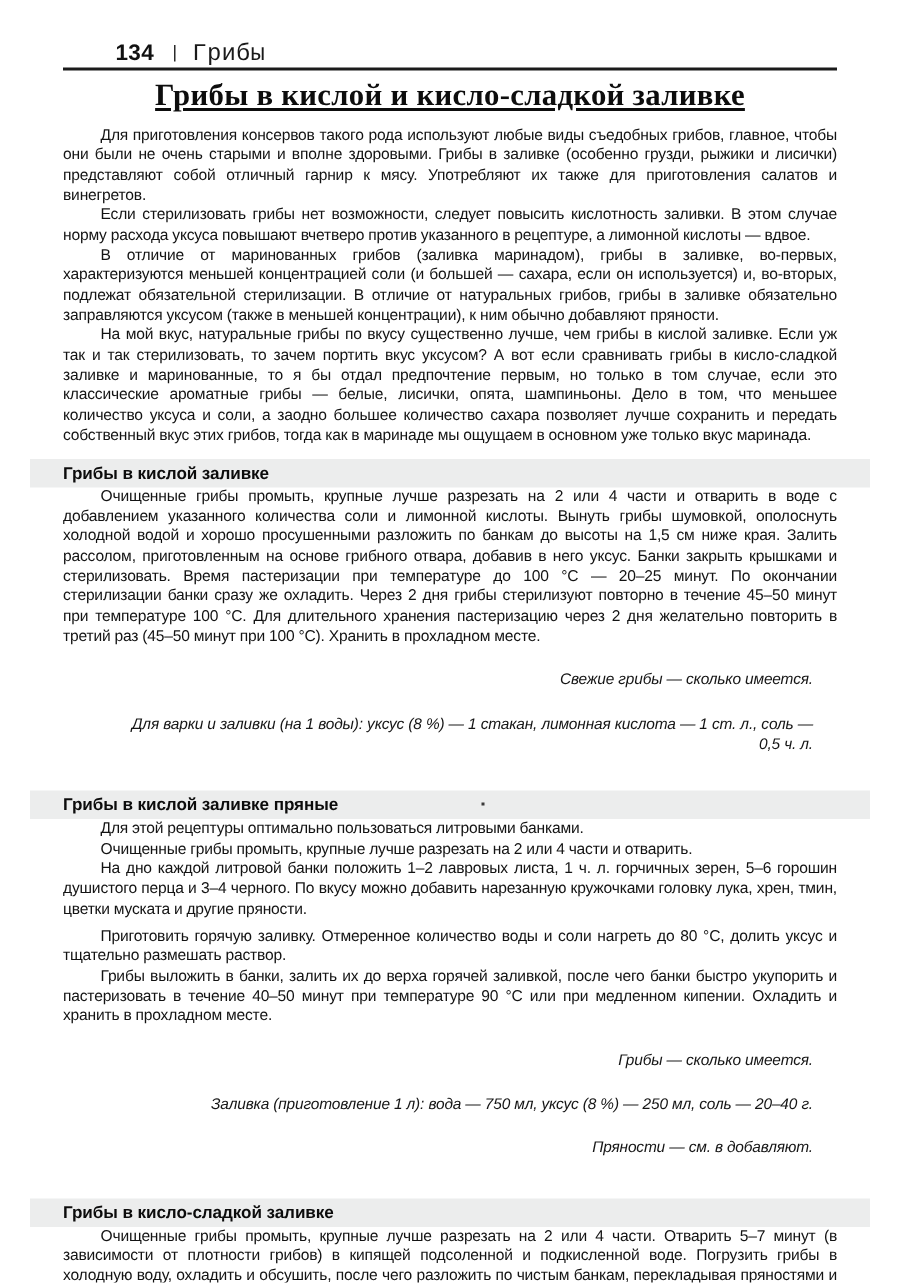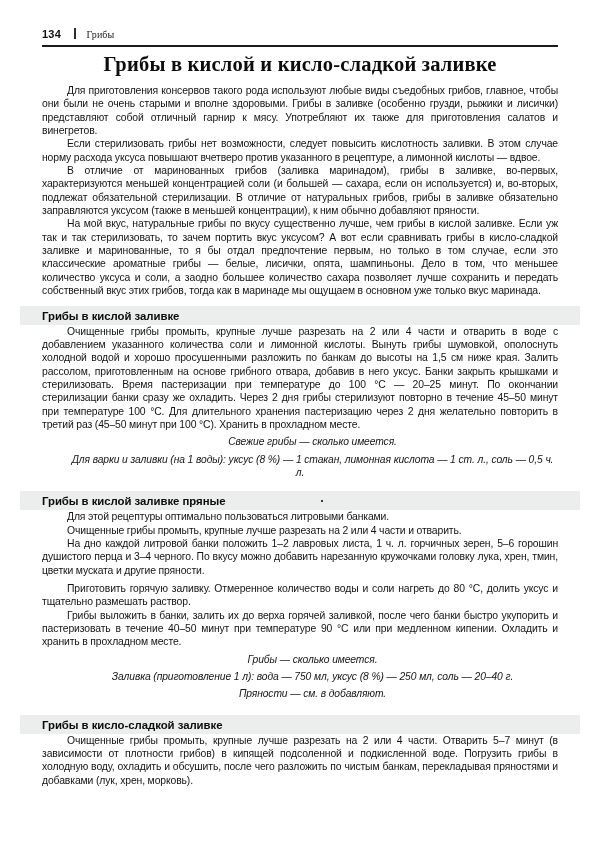--- a/index.html
+++ b/index.html
@@ -31,36 +31,37 @@
     left: 42px;
     top: 27px;
     width: 516px;
     display: flex;
     align-items: baseline;
     gap: 0px;
   }
   .folio {
     font-family: "Liberation Sans", sans-serif;
     font-weight: bold;
-    font-size: 11px;
+    font-size: 15px;
     letter-spacing: 0.2px;
     color: #111;
+    margin-left: 35px;
   }
   .head-sep {
     display: inline-block;
     width: 1.6px;
     height: 11px;
     background: #2b2b2b;
     margin: 0 11px 0 13px;
     position: relative;
     top: 1px;
   }
   .head-section {
-    font-family: Liberation Serif, serif;
-    font-size: 10px;
+    font-family: Liberation Mono, monospace;
+    font-size: 16px;
     color: #1a1a1a;
     letter-spacing: 0.1px;
   }
   .head-rule {
     position: absolute;
     left: 42px;
     top: 45px;
     width: 516px;
     height: 1.6px;
     background: #1b1b1b;
@@ -71,20 +72,21 @@
     position: absolute;
     left: 42px;
     top: 53px;
     width: 516px;
     text-align: center;
     font-family: "Liberation Serif", "DejaVu Serif", serif;
     font-weight: bold;
     font-size: 20.5px;
     letter-spacing: 0.2px;
     color: #0d0d0d;
+    text-decoration: underline;
   }
 
   
   .column {
     position: absolute;
     left: 42px;
     top: 84px;
     width: 516px;
   }
 
@@ -95,22 +97,22 @@
     font-family: Liberation Sans, sans-serif;
     font-size: 10.4px;
     line-height: 13.35px;
     color: #131313;
     text-indent: 25px;
     letter-spacing: -0.12px;
     word-spacing: -0.1px;
   }
 
   p.ital {
-    margin: 4px;
-    text-align: center;
+    margin: 16px;
+    text-align: right;
     font-family: "Liberation Sans", sans-serif;
     font-style: italic;
     font-size: 10.3px;
     line-height: 13.35px;
     color: #151515;
     text-indent: 25px;
     letter-spacing: -0.1px;
   }
 
   

